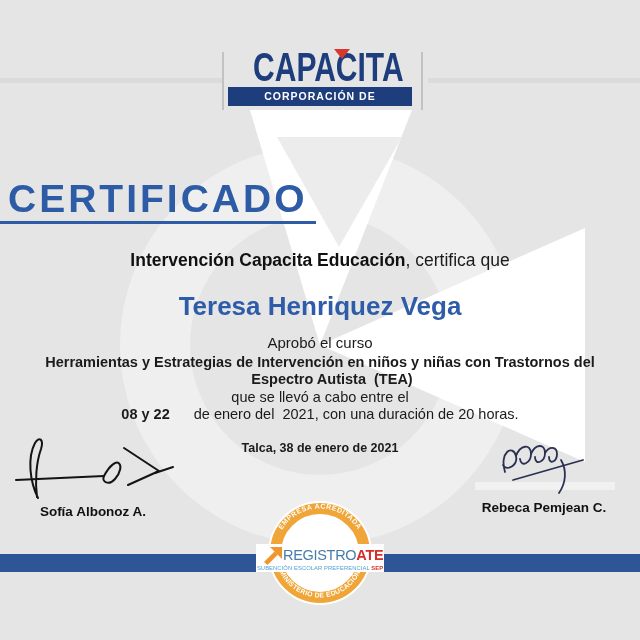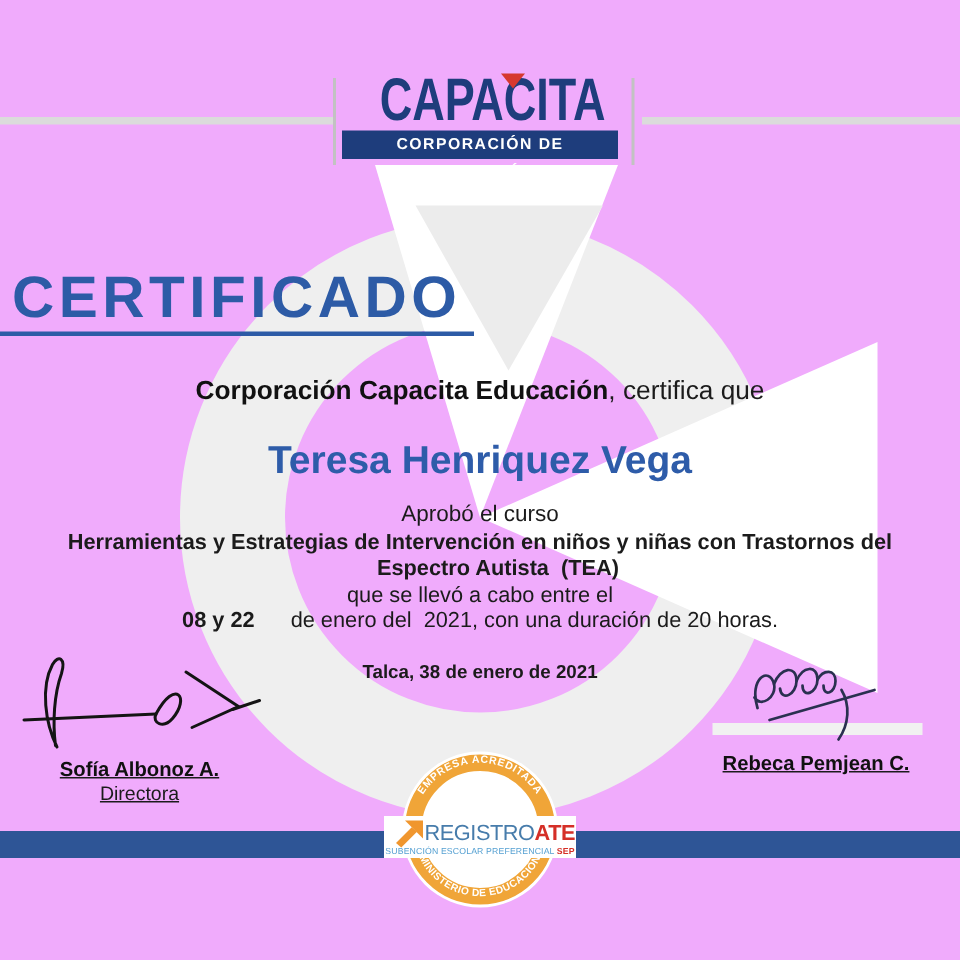--- a/index.html
+++ b/index.html
@@ -1,17 +1,17 @@
 <!DOCTYPE html>
 <html><head>
 <meta charset="utf-8">
 <style>
   html,body{margin:0;padding:0;background:#ffffff;}
   .cert{
-    position:relative;width:640px;height:640px;background:#f0abfc;overflow:hidden;
+    position:relative;width:640px;height:640px;background:#e5e5e5;overflow:hidden;
     font-family:"Liberation Sans", sans-serif;color:#1b1b1b;
   }
   .centerline{position:absolute;left:0;width:640px;text-align:center;white-space:nowrap;}
   
   .hrule{position:absolute;top:78px;height:5px;background:#dbdbdb;}
   .hrule.left{left:0;width:223px;}
   .hrule.right{left:428px;width:212px;}
   .vcap{position:absolute;top:52px;width:2px;height:58px;background:#c2c2c2;}
   .vcap.left{left:222px;}
   .vcap.right{left:421px;}
@@ -33,21 +33,21 @@
   .issuer b{color:#111111;}
   .recipient{top:291px;font-size:26px;font-weight:bold;color:#2e5ca9;}
   .aprobo{top:334px;font-size:15px;}
   .course1{top:354px;font-size:14.5px;font-weight:bold;}
   .course2{top:371px;font-size:14.5px;font-weight:bold;padding-left:12px;}
   .held{top:389px;font-size:14.5px;}
   .dates{top:406px;font-size:14.5px;}
   .dates .rest{margin-left:24px;}
   .talca{top:441px;font-size:12.5px;font-weight:bold;}
   
-  .sig-block{position:absolute;text-align:center;text-decoration:underline;}
+  .sig-block{position:absolute;text-align:center;}
   .sig-left{left:8px;top:434px;width:170px;}
   .sig-right{left:465px;top:438px;width:158px;}
   .sig-name{font-size:13.5px;font-weight:bold;color:#111;}
   .sig-role{font-size:13px;margin-top:1px;}
   
   .bottom-bar{position:absolute;left:0;top:554px;width:640px;height:18px;background:#2e5596;z-index:1;}
   .badge{position:absolute;left:252px;top:496px;z-index:2;}
   .watermark{position:absolute;left:0;top:0;z-index:0;}
   .content{position:relative;z-index:1;}
 </style>
@@ -73,21 +73,21 @@
     <div class="logo-box">
       <span class="logo-brand">CAPACITA</span>
       <span class="logo-tri"></span>
       <div class="logo-banner">CORPORACIÓN DE EDUCACIÓN</div>
     </div>
 
     <div class="title-wrap">
       <span class="title">CERTIFICADO</span>
     </div>
 
-    <div class="centerline issuer"><b>Corporación Capacita Educación</b><span>, certifica que</span></div>
+    <div class="centerline issuer"><b>Intervención Capacita Educación</b><span>, certifica que</span></div>
 
     <div class="centerline recipient">Teresa Henriquez Vega</div>
 
     <div class="centerline aprobo">Aprobó el curso</div>
     <div class="centerline course1">Herramientas y Estrategias de Intervención en niños y niñas con Trastornos del</div>
     <div class="centerline course2">Espectro Autista&nbsp; (TEA)</div>
     <div class="centerline held">que se llevó a cabo entre el</div>
     <div class="centerline dates"><b>08 y 22</b><span class="rest">de enero del&nbsp; 2021, con una duración de 20 horas.</span></div>
     <div class="centerline talca">Talca, 38 de enero de 2021</div>
 
@@ -95,21 +95,20 @@
       <svg width="170" height="66" viewBox="0 0 170 66" aria-hidden="true">
         <g fill="none" stroke="#141414" stroke-width="2" stroke-linecap="round">
           <path d="M30,64 C22,48 19,24 27,9 C31,2 36,5 33,15 C28,29 27,48 29,63"></path>
           <path d="M8,46 L96,42"></path>
           <path d="M96,42 C109,18 119,31 107,45 C101,52 93,48 96,42"></path>
           <path d="M116,14 L151,37 L120,51"></path>
           <path d="M147,39 L165,33"></path>
         </g>
       </svg>
       <div class="sig-name">Sofía Albonoz A.</div>
-      <div class="sig-role">Directora</div>
     </div>
 
     <div class="sig-block sig-right">
       <svg width="158" height="58" viewBox="0 0 158 58" aria-hidden="true">
         <rect x="10" y="44" width="140" height="8" fill="#f1f1f1"></rect>
         <g fill="none" stroke="#2a3050" stroke-width="1.8" stroke-linecap="round">
           <path d="M40,34 C34,14 48,6 51,18 C53,27 42,34 38,27"></path>
           <path d="M51,18 C55,7 66,5 66,16 C66,25 56,30 55,21"></path>
           <path d="M66,16 C70,6 80,5 80,15 C80,24 70,28 70,19"></path>
           <path d="M80,15 C84,8 92,8 92,16 C92,24 84,27 84,19"></path>

